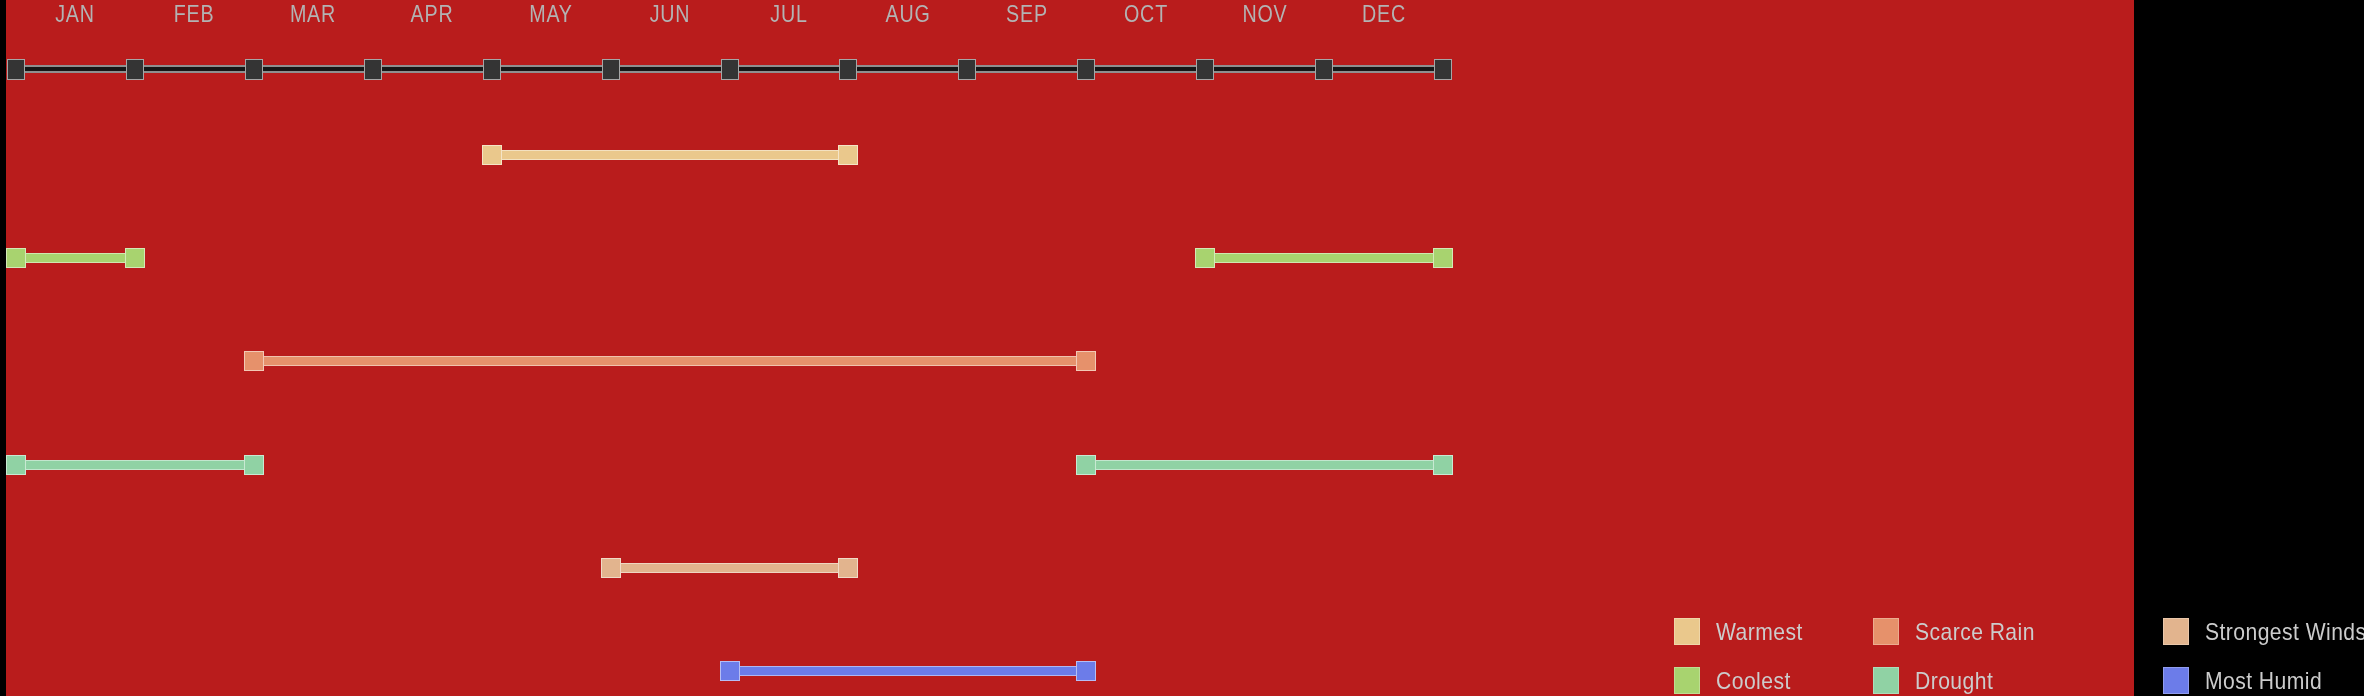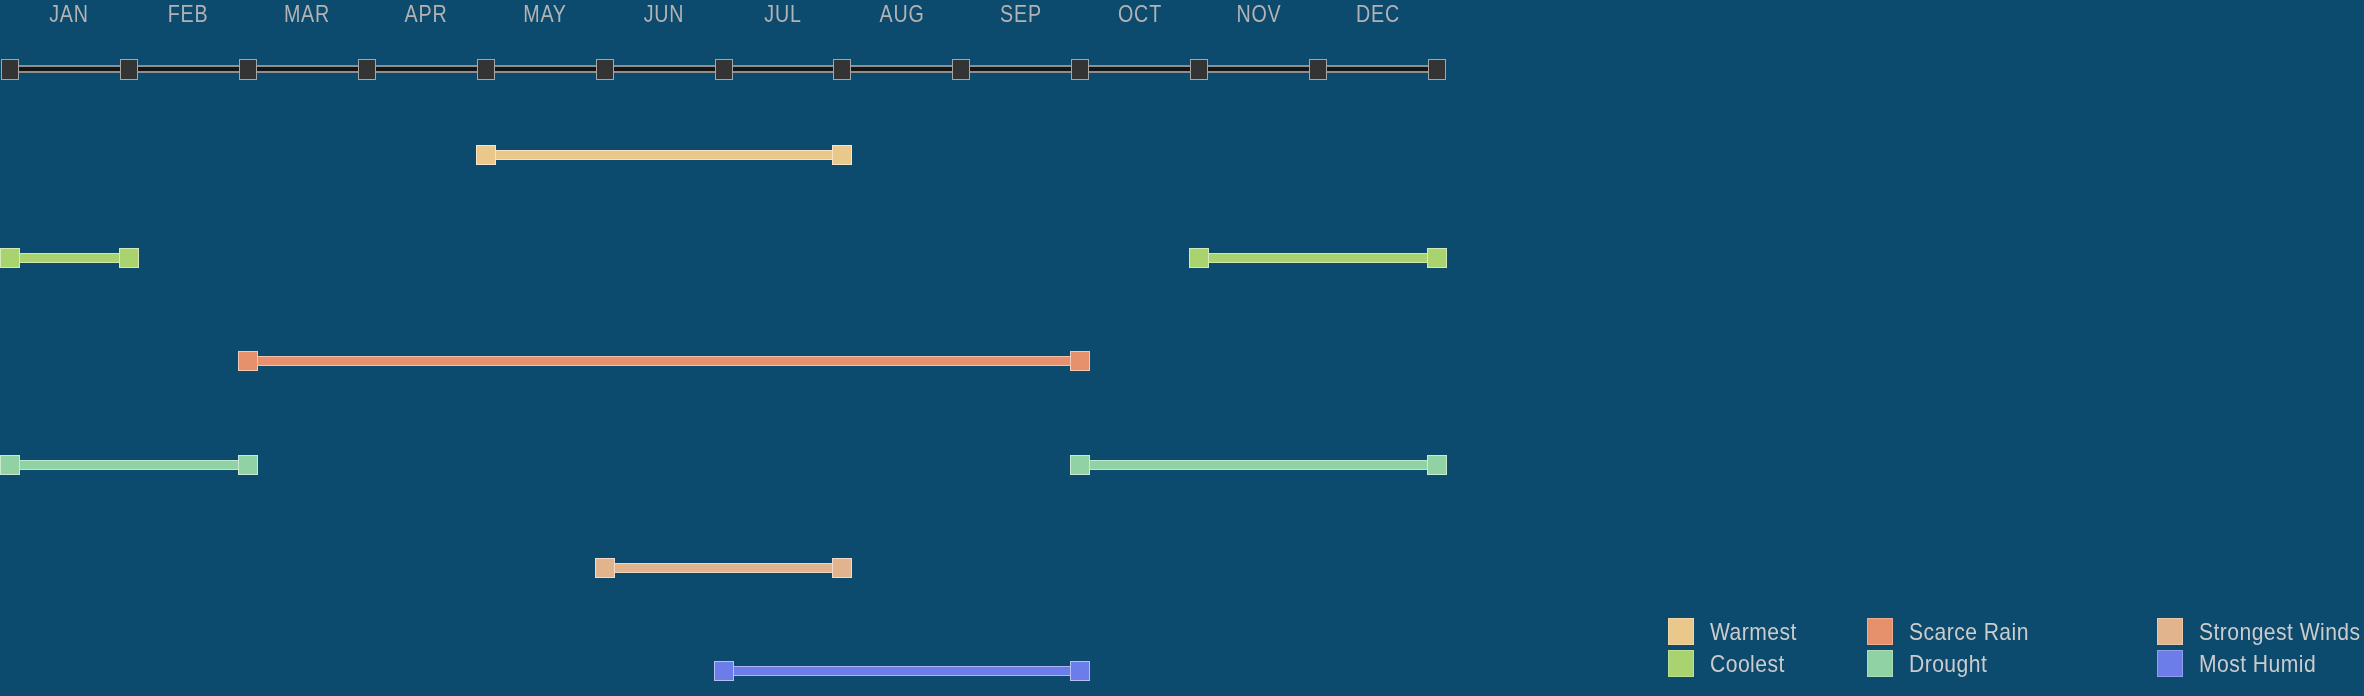--- a/index.html
+++ b/index.html
@@ -4,22 +4,23 @@
 <style>
   html, body {
     margin: 0; padding: 0;
     width: 2364px; height: 696px;
     background: #000000;
     overflow: hidden;
     font-family: "Liberation Sans", sans-serif;
   }
   #stage {
     position: relative;
-    width: 2364px; height: 696px;
-    background: #0c4a6e;
+    width: 2128px; height: 696px;
+    background: #b91c1c;
+    margin-left: 6px;
   }
   .month-label {
     position: absolute;
     top: 0;
     height: 28px; line-height: 28px;
     color: #b3b3b3;
     font-size: 24px;
     letter-spacing: 1px;
     white-space: nowrap;
     transform: translateX(-50%) scaleX(0.82);
@@ -56,21 +57,21 @@
     box-sizing: border-box;
     border: 1px solid rgba(255,255,255,0.5);
   }
   .bar-cap.left { left: 0; }
   .bar-cap.right { right: 0; }
   .legend-col {
     position: absolute;
     top: 618px;
     display: flex;
     flex-direction: column;
-    gap: 5px;
+    gap: 22px;
   }
   .legend-item {
     display: flex;
     align-items: center;
     height: 27px;
   }
   .legend-swatch {
     width: 26px; height: 27px;
     box-sizing: border-box;
     border: 1px solid rgba(255,255,255,0.25);

